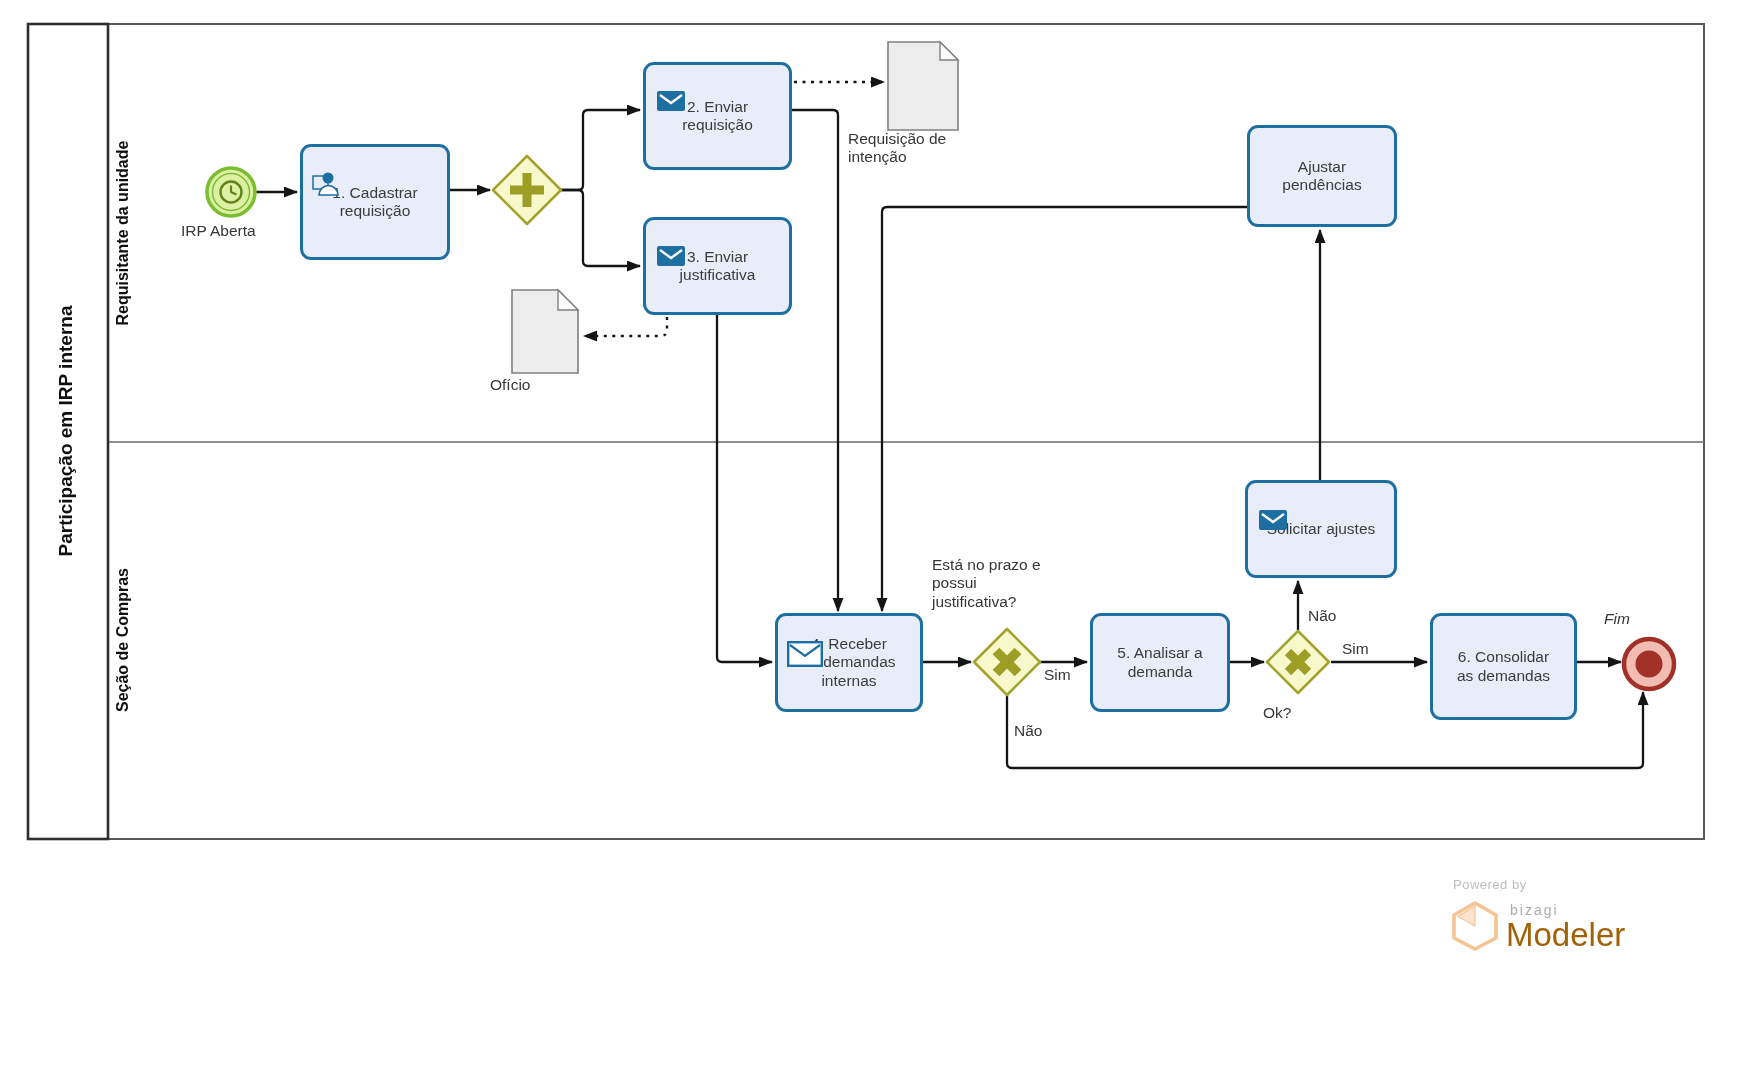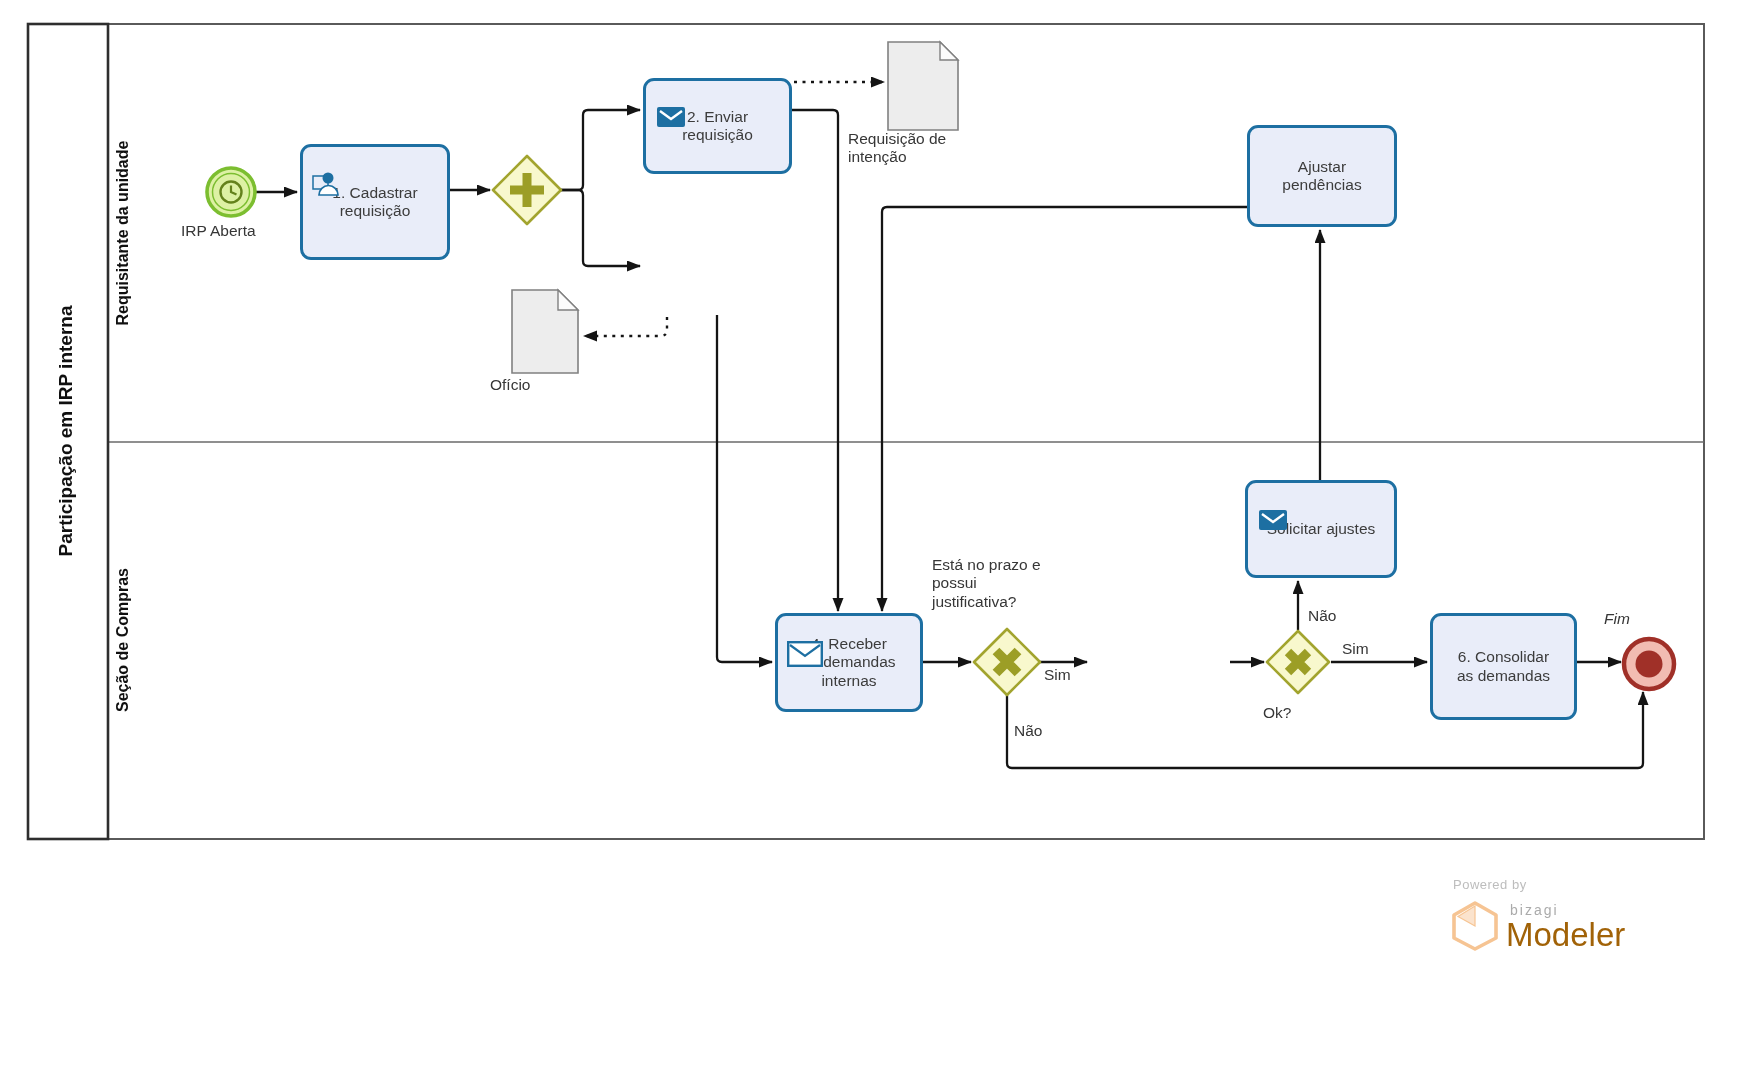--- a/index.html
+++ b/index.html
@@ -110,44 +110,58 @@
       <svg width="32" height="32" viewBox="0 0 32 32">
         <rect x="3" y="8" width="15" height="13" fill="none" stroke="#1d6fa2" stroke-width="1.5"></rect>
         <circle cx="18" cy="10" r="5.5" fill="#1d6fa2"></circle>
         <path d="M9,27 a9.5,9.5 0 0 1 19,0 Z" fill="#ffffff" stroke="#1d6fa2" stroke-width="1.7"></path>
       </svg>
     </span>
     <span>1. Cadastrar
 requisição</span>
   </div>
 
-  <div class="task" style="left:643px;top:78px;width:149px;height:96px;">
+  <div class="task" style="left:643px;top:62px;width:149px;height:108px;">
     <span class="icon" style="left:11px;top:8px;">
       <svg width="28" height="20">
           <rect width="28" height="20" rx="2" fill="#1d6fa2"></rect>
         <path d="M3,4 L14,12 L25,4" stroke="#ffffff" stroke-width="2.4" fill="none"></path>
         </svg>
     </span>
     <span>2. Enviar
 requisição</span>
   </div>
 
+  <div class="task" style="left:643px;top:217px;width:149px;height:98px;">
+    <span class="icon" style="left:11px;top:8px;">
+      <svg width="28" height="20">
+          <rect width="28" height="20" rx="2" fill="#1d6fa2"></rect>
+        <path d="M3,4 L14,12 L25,4" stroke="#ffffff" stroke-width="2.4" fill="none"></path>
+        </svg>
+    </span>
+    <span>3. Enviar
+justificativa</span>
+  </div>
 
   <div class="task" style="left:775px;top:613px;width:148px;height:99px;">
     <span class="icon" style="left:9px;top:7px;">
       <svg width="36" height="26">
           <rect x="1.2" y="1.2" width="33.6" height="23.6" fill="#ffffff" stroke="#1d6fa2" stroke-width="2.4"></rect>
         <path d="M3,4 L18,15 L33,4" stroke="#1d6fa2" stroke-width="2.2" fill="none"></path>
         </svg>
     </span>
     <span>4. Receber
 as demandas
 internas</span>
   </div>
 
+  <div class="task" style="left:1090px;top:613px;width:140px;height:99px;">
+    <span>5. Analisar a
+demanda</span>
+  </div>
 
   <div class="task" style="left:1430px;top:613px;width:147px;height:107px;">
     <span>6. Consolidar
 as demandas</span>
   </div>
 
   <div class="task" style="left:1245px;top:480px;width:152px;height:98px;">
     <span class="icon" style="left:11px;top:9px;">
       <svg width="28" height="20">
           <rect width="28" height="20" rx="2" fill="#1d6fa2"></rect>

